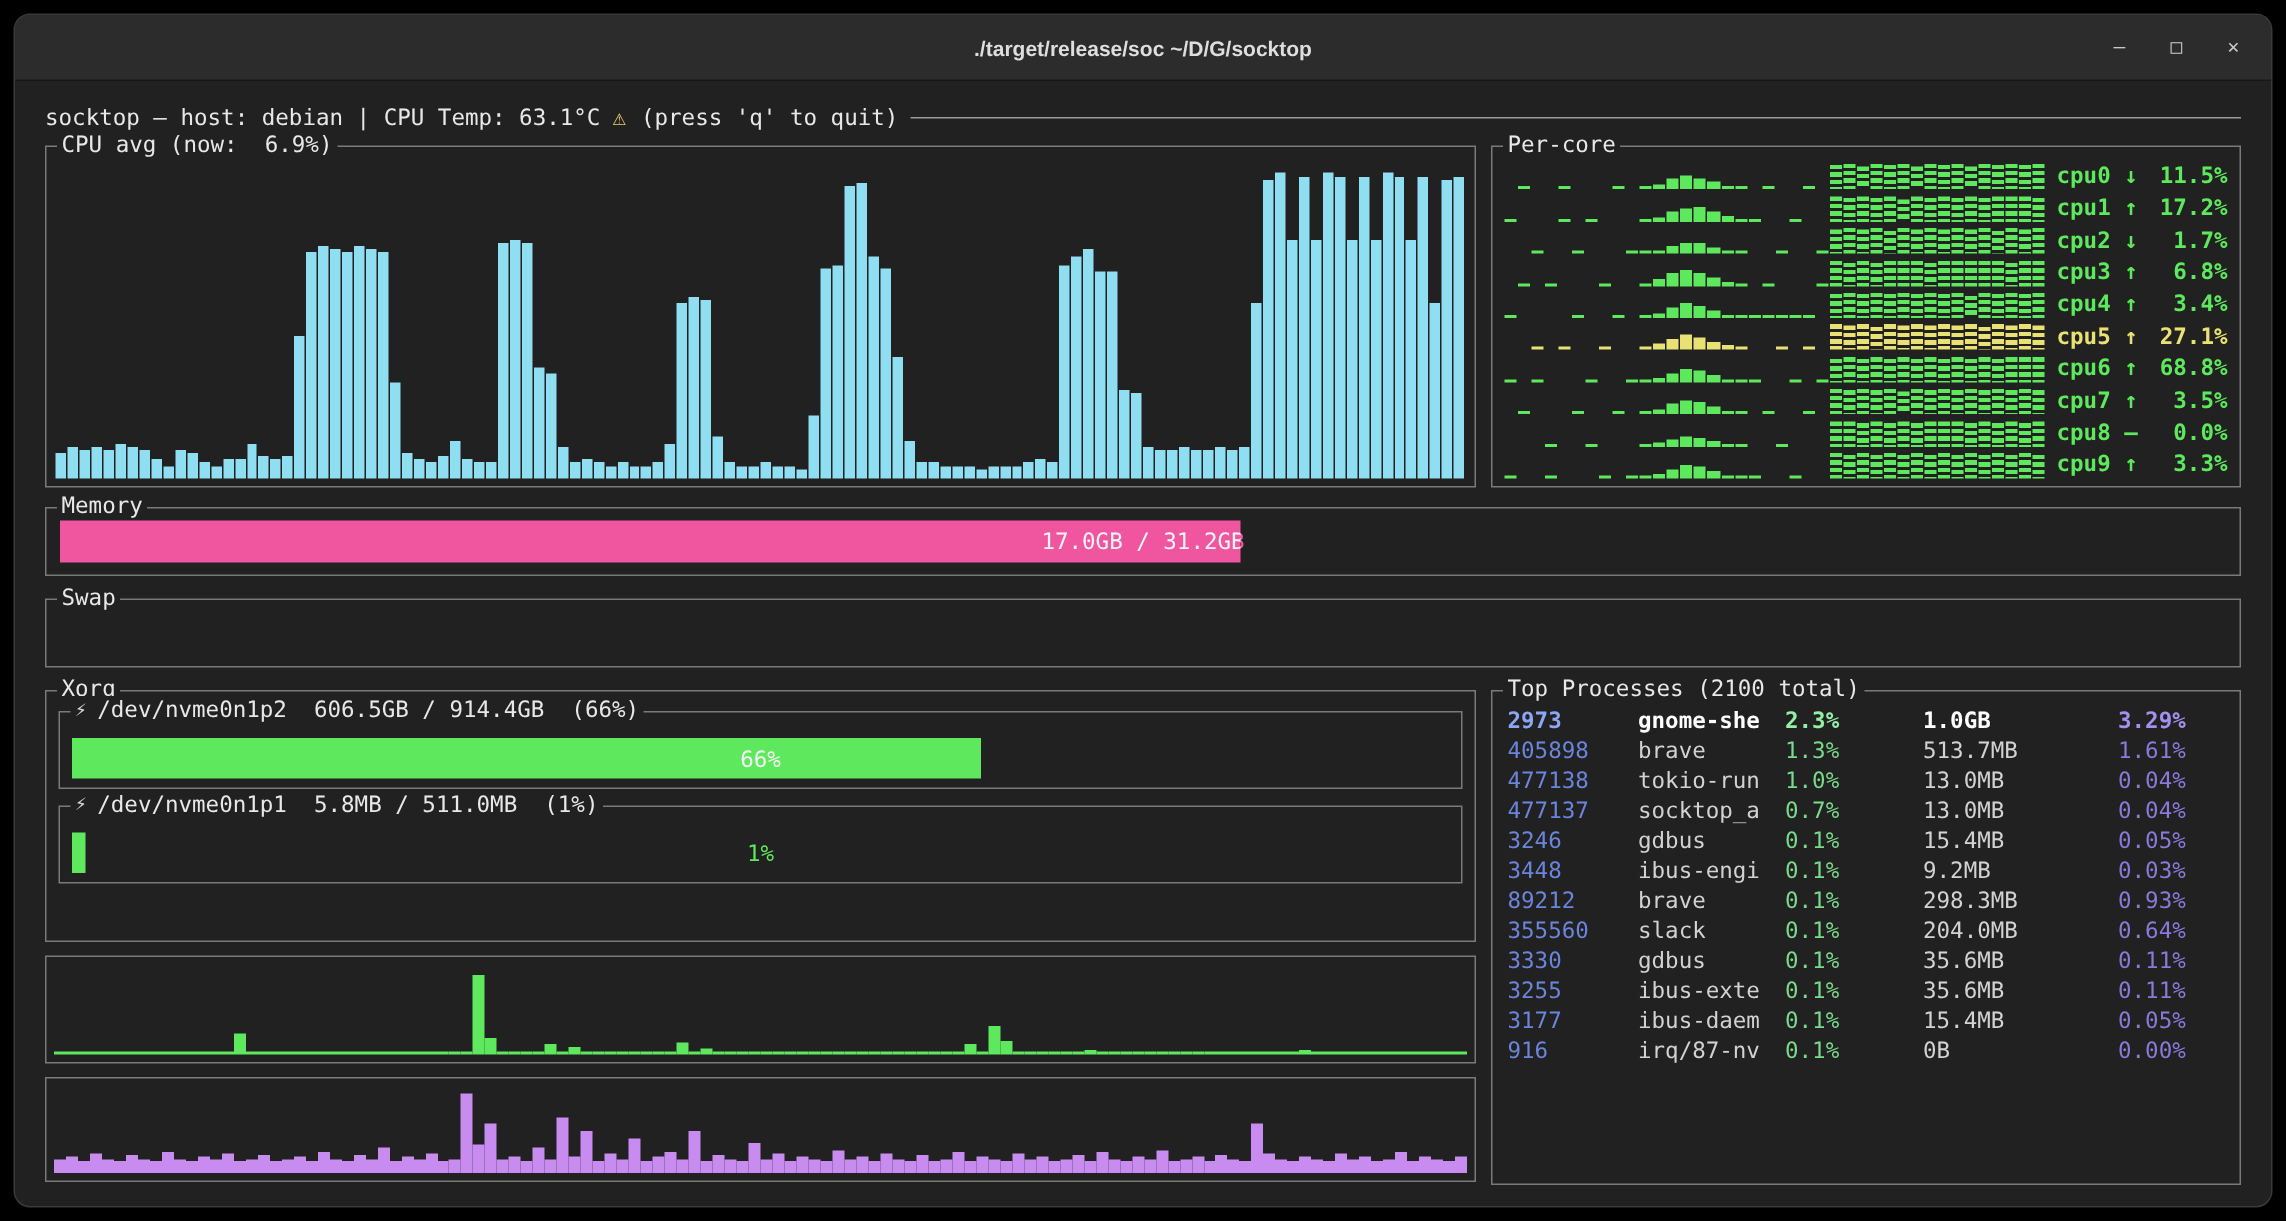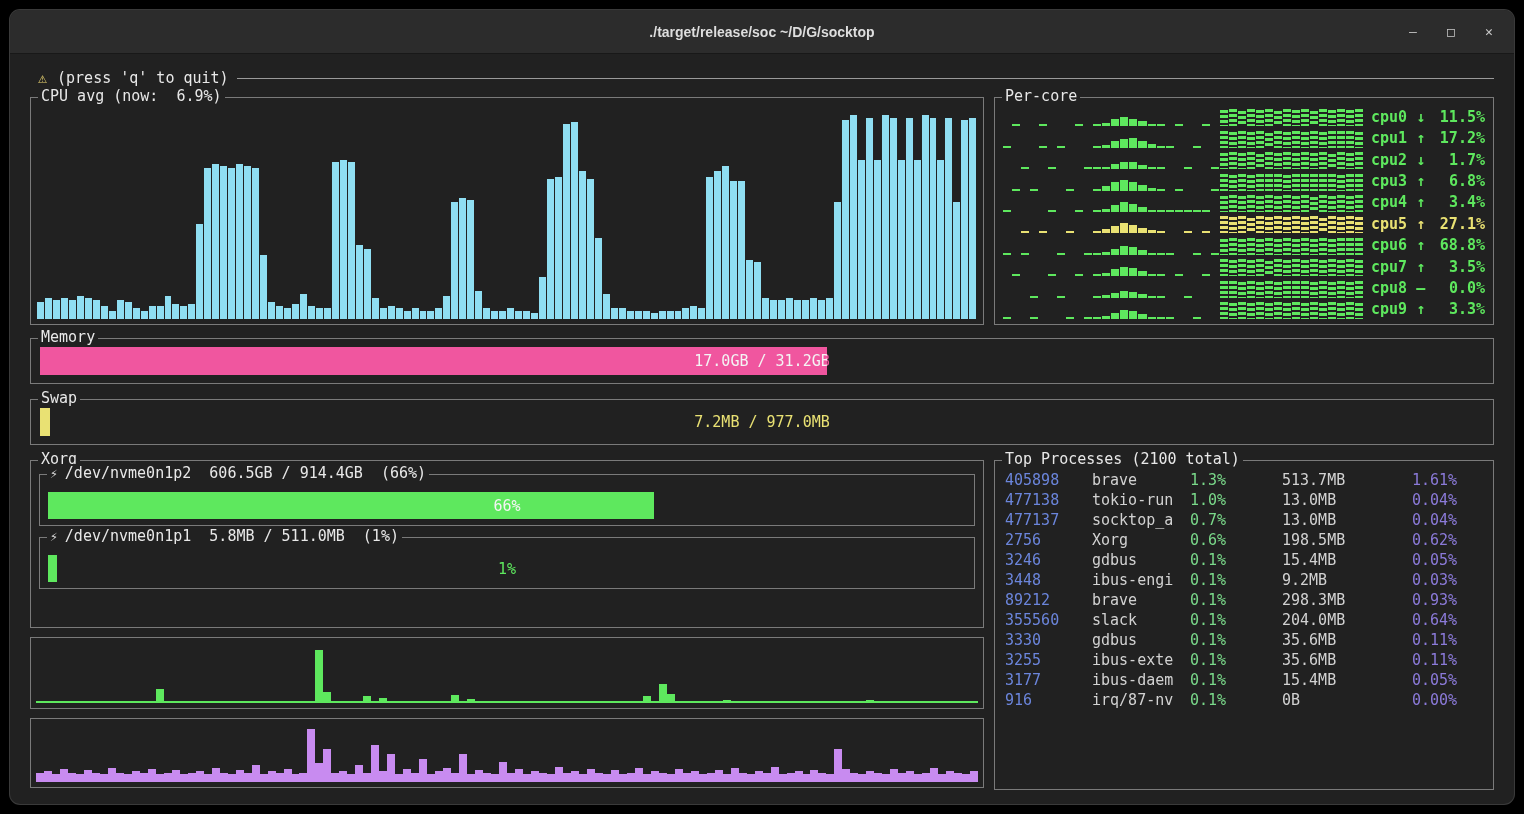--- a/index.html
+++ b/index.html
@@ -87,20 +87,21 @@
     <div class="controls">
       <span class="win-btn">–</span>
       <span class="win-btn">□</span>
       <span class="win-btn">✕</span>
     </div>
   </div>
 
   <div class="terminal">
 
     <div class="header">
+      <span>socktop — host: debian | CPU Temp: 63.1°C</span>
       <span class="warn">⚠</span>
       <span>(press 'q' to quit)</span>
       <span class="rule"></span>
     </div>
 
     <div class="row1">
       <div class="box box-cpu">
         <span class="box-title">CPU avg (now:  6.9%)</span>
         <div class="spark" id="cpu-spark">
             <div class="bar" style="height: 8%; min-height: 2px; background: var(--cyan);"></div>
@@ -684,25 +685,20 @@
       <span class="box-title">Memory</span>
       <div class="gauge" style="--fill: var(--pink); --pct: 54.5%;">
         <div class="gtext base">17.0GB / 31.2GB</div>
         <div class="gfill"></div>
         <div class="gtext over">17.0GB / 31.2GB</div>
       </div>
     </div>
 
     <div class="box row-swap">
       <span class="box-title">Swap</span>
-      <div class="gauge" style="--fill: var(--yellow); --pct: 0.7%;">
-        <div class="gtext base">7.2MB / 977.0MB</div>
-        <div class="gfill"></div>
-        <div class="gtext over">7.2MB / 977.0MB</div>
-      </div>
     </div>
 
     <div class="row2">
       <div class="col-left">
         <div class="box box-disks">
           <span class="box-title">Xorg</span>
 
           <div class="disk-item">
             <span class="box-title disk-title"><span class="disk-icon">⚡</span><span>/dev/nvme0n1p2  606.5GB / 914.4GB  (66%)</span></span>
             <div class="gauge disk-gauge" style="--fill: var(--green); --pct: 66%;">
@@ -965,20 +961,27 @@
               <div class="bar" style="height: 17.5439%; min-height: 2px; background: var(--purple);"></div>
               <div class="bar" style="height: 15.7895%; min-height: 2px; background: var(--purple);"></div>
               <div class="bar" style="height: 21.0526%; min-height: 2px; background: var(--purple);"></div>
             </div>
         </div>
       </div>
 
       <div class="box box-proc">
         <span class="box-title">Top Processes (2100 total)</span>
         <div class="proc" id="proc-table">
+            <div class="proc-row sel">
+              <span class="c0">2973</span>
+              <span class="c1">gnome-she</span>
+              <span class="c2">2.3%</span>
+              <span class="c3">1.0GB</span>
+              <span class="c4">3.29%</span>
+            </div>
             <div class="proc-row">
               <span class="c0">405898</span>
               <span class="c1">brave</span>
               <span class="c2">1.3%</span>
               <span class="c3">513.7MB</span>
               <span class="c4">1.61%</span>
             </div>
             <div class="proc-row">
               <span class="c0">477138</span>
               <span class="c1">tokio-run</span>
@@ -987,27 +990,20 @@
               <span class="c4">0.04%</span>
             </div>
             <div class="proc-row">
               <span class="c0">477137</span>
               <span class="c1">socktop_a</span>
               <span class="c2">0.7%</span>
               <span class="c3">13.0MB</span>
               <span class="c4">0.04%</span>
             </div>
             <div class="proc-row">
-              <span class="c0">2756</span>
-              <span class="c1">Xorg</span>
-              <span class="c2">0.6%</span>
-              <span class="c3">198.5MB</span>
-              <span class="c4">0.62%</span>
-            </div>
-            <div class="proc-row">
               <span class="c0">3246</span>
               <span class="c1">gdbus</span>
               <span class="c2">0.1%</span>
               <span class="c3">15.4MB</span>
               <span class="c4">0.05%</span>
             </div>
             <div class="proc-row">
               <span class="c0">3448</span>
               <span class="c1">ibus-engi</span>
               <span class="c2">0.1%</span>

